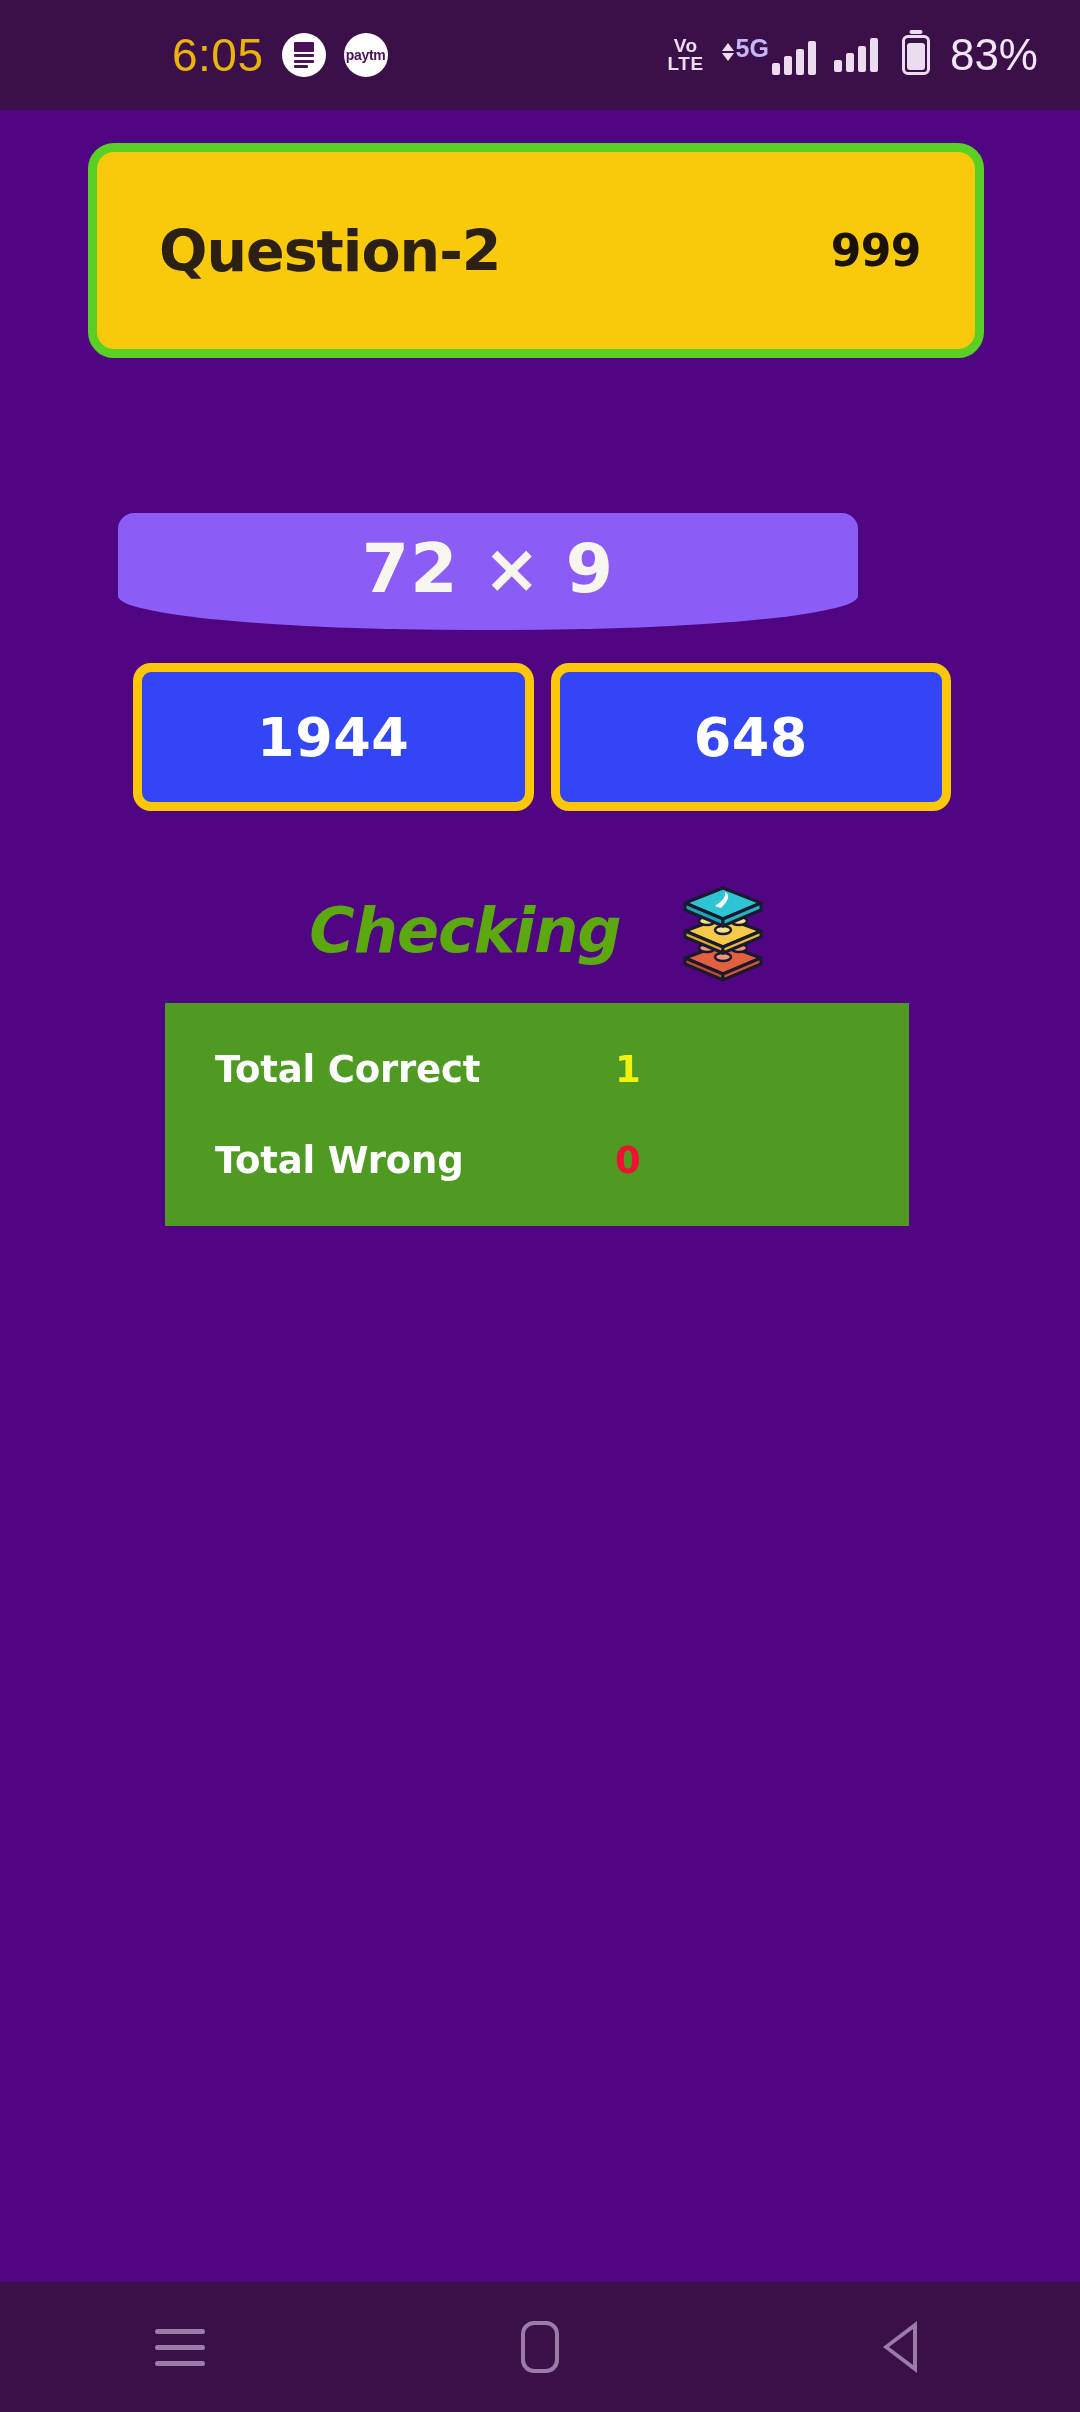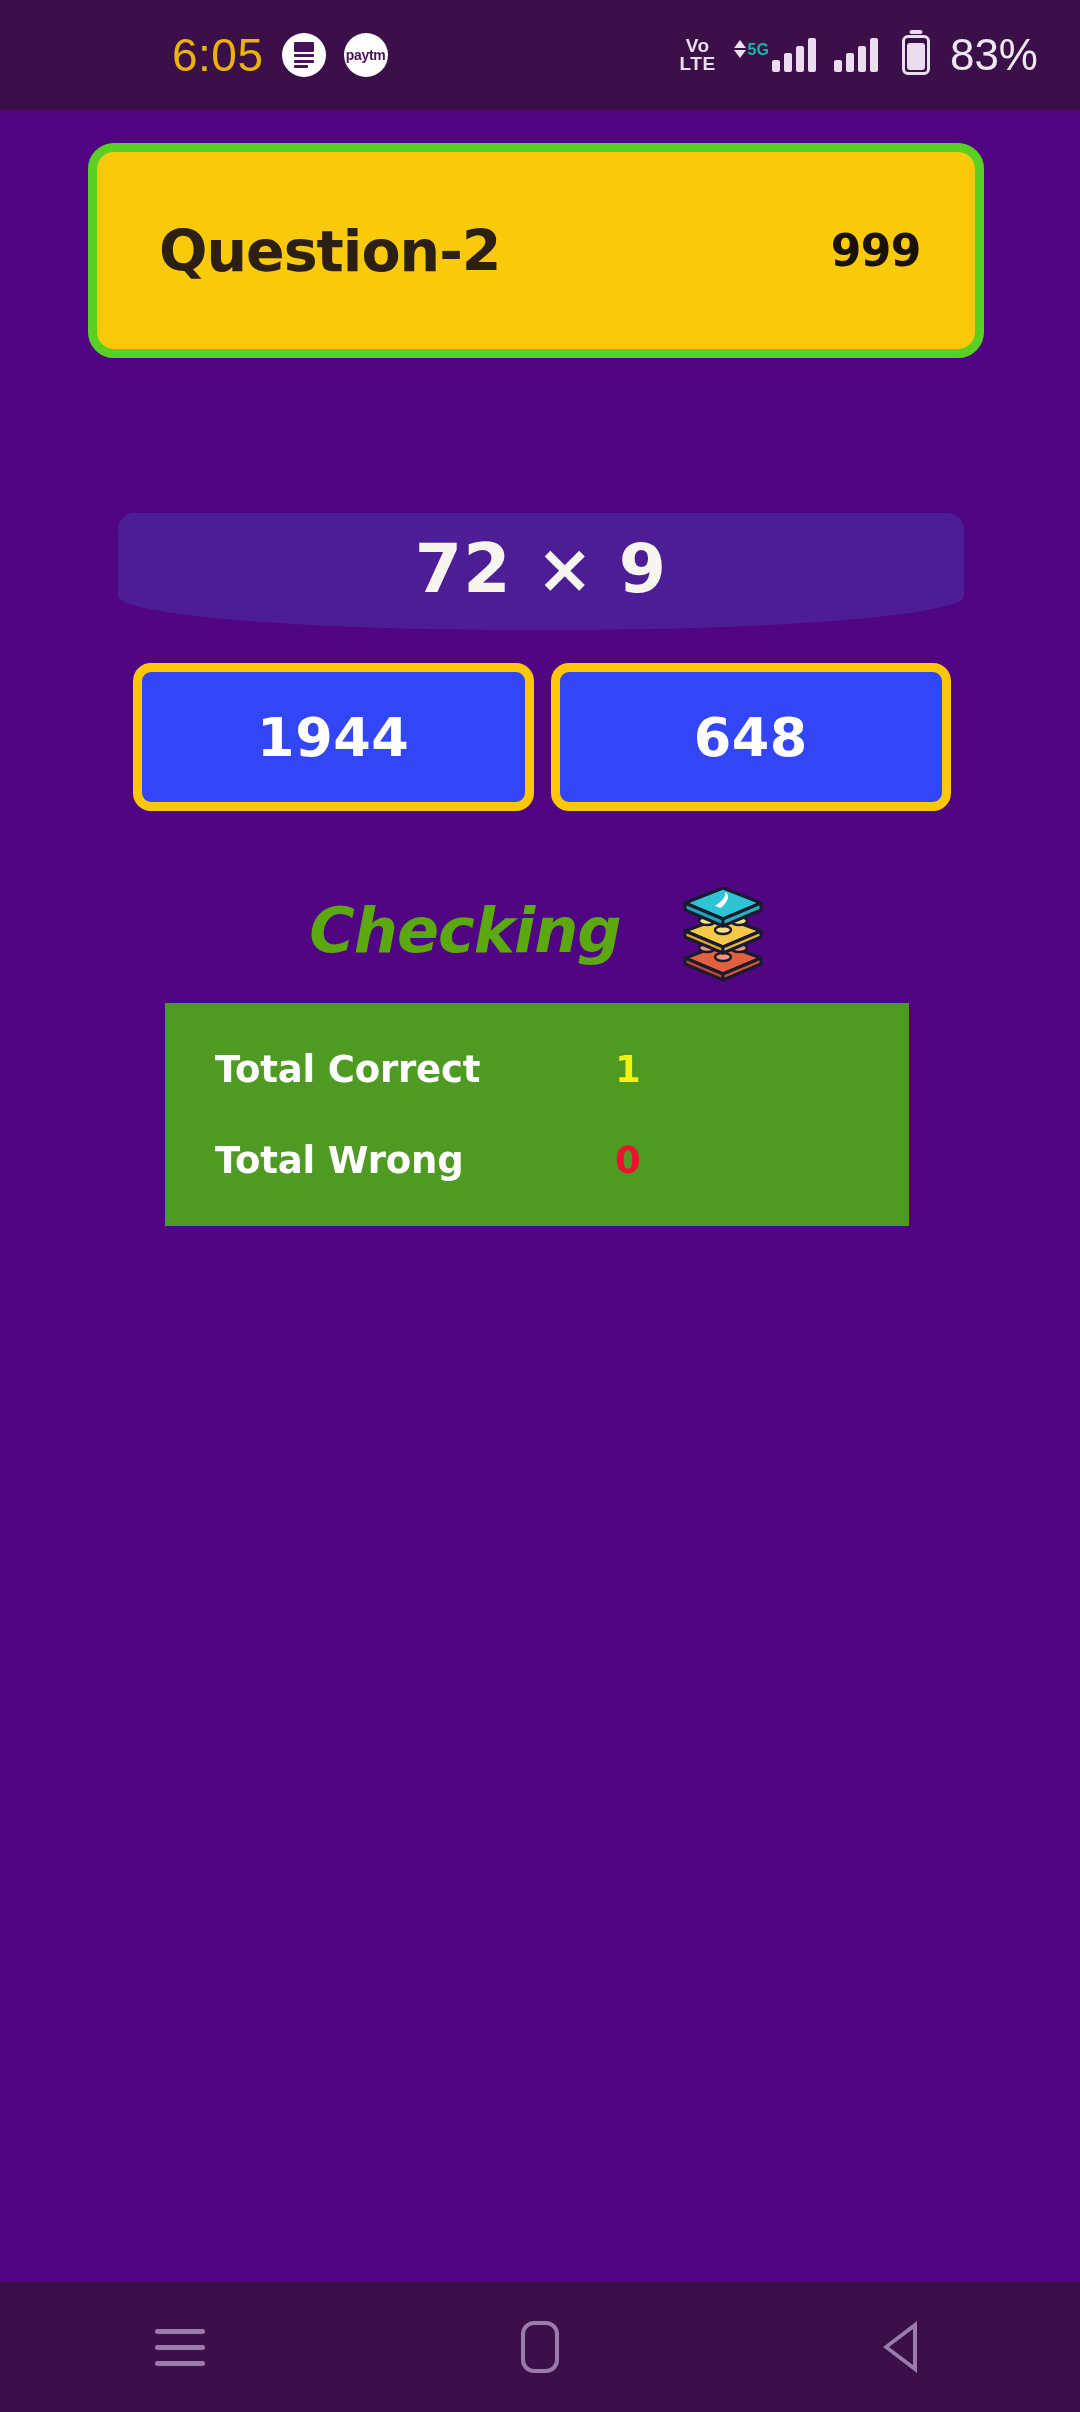--- a/index.html
+++ b/index.html
@@ -125,22 +125,22 @@
     border-right:6px solid transparent;
     border-bottom:8px solid #EBDCEF;
   }
   .updown .tri-dn {
     width:0;height:0;
     border-left:6px solid transparent;
     border-right:6px solid transparent;
     border-top:8px solid #EBDCEF;
   }
   .label-5g {
-    color:#14b8a6;
-    font-size:16px;
+    color:#c4b5fd;
+    font-size:25px;
     font-weight:700;
     font-family:"Liberation Sans", sans-serif;
     line-height:1;
     margin-bottom:12px;
   }
 
   .sig-bars {
     display:flex;
     align-items:flex-end;
     gap:4px;
@@ -219,23 +219,23 @@
     font-weight:700;
     font-family:"DejaVu Sans", sans-serif;
     letter-spacing:-0.5px;
   }
 
   
   .expression-panel {
     position:absolute;
     left:118px;
     top:513px;
-    width:846px;
+    width:740px;
     height:117px;
-    background:#4c1d95;
+    background:#8b5cf6;
     border-radius:16px 16px 48% 48% / 16px 16px 34px 34px;
     display:flex;
     align-items:center;
     justify-content:center;
   }
 
   .expression-text {
     color:#F7F5F0;
     font-size:68px;
     font-weight:700;

